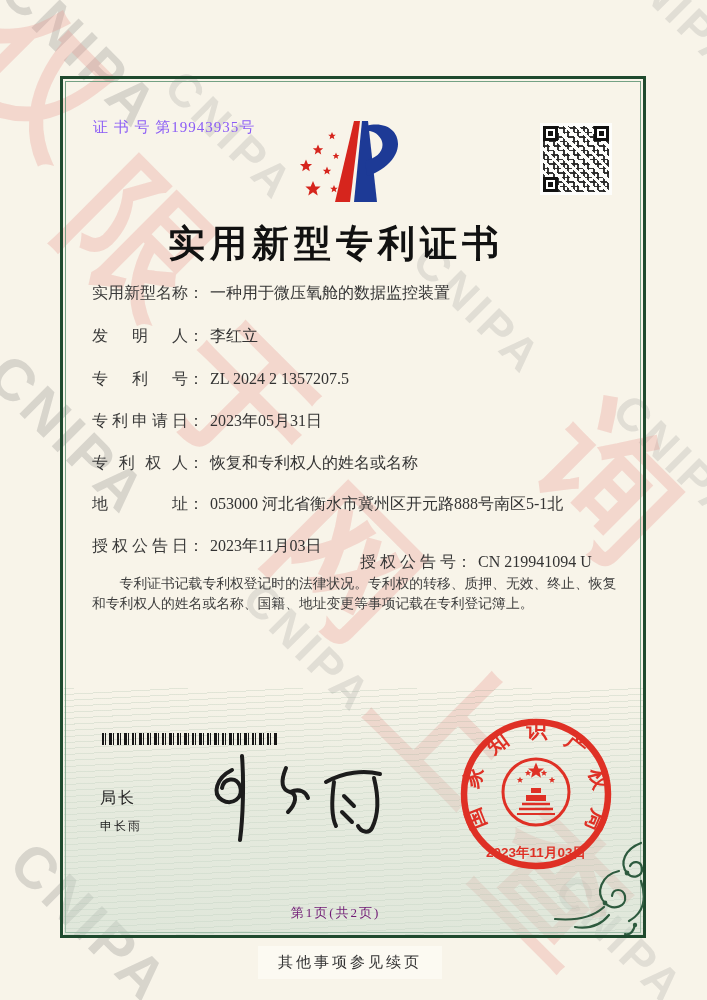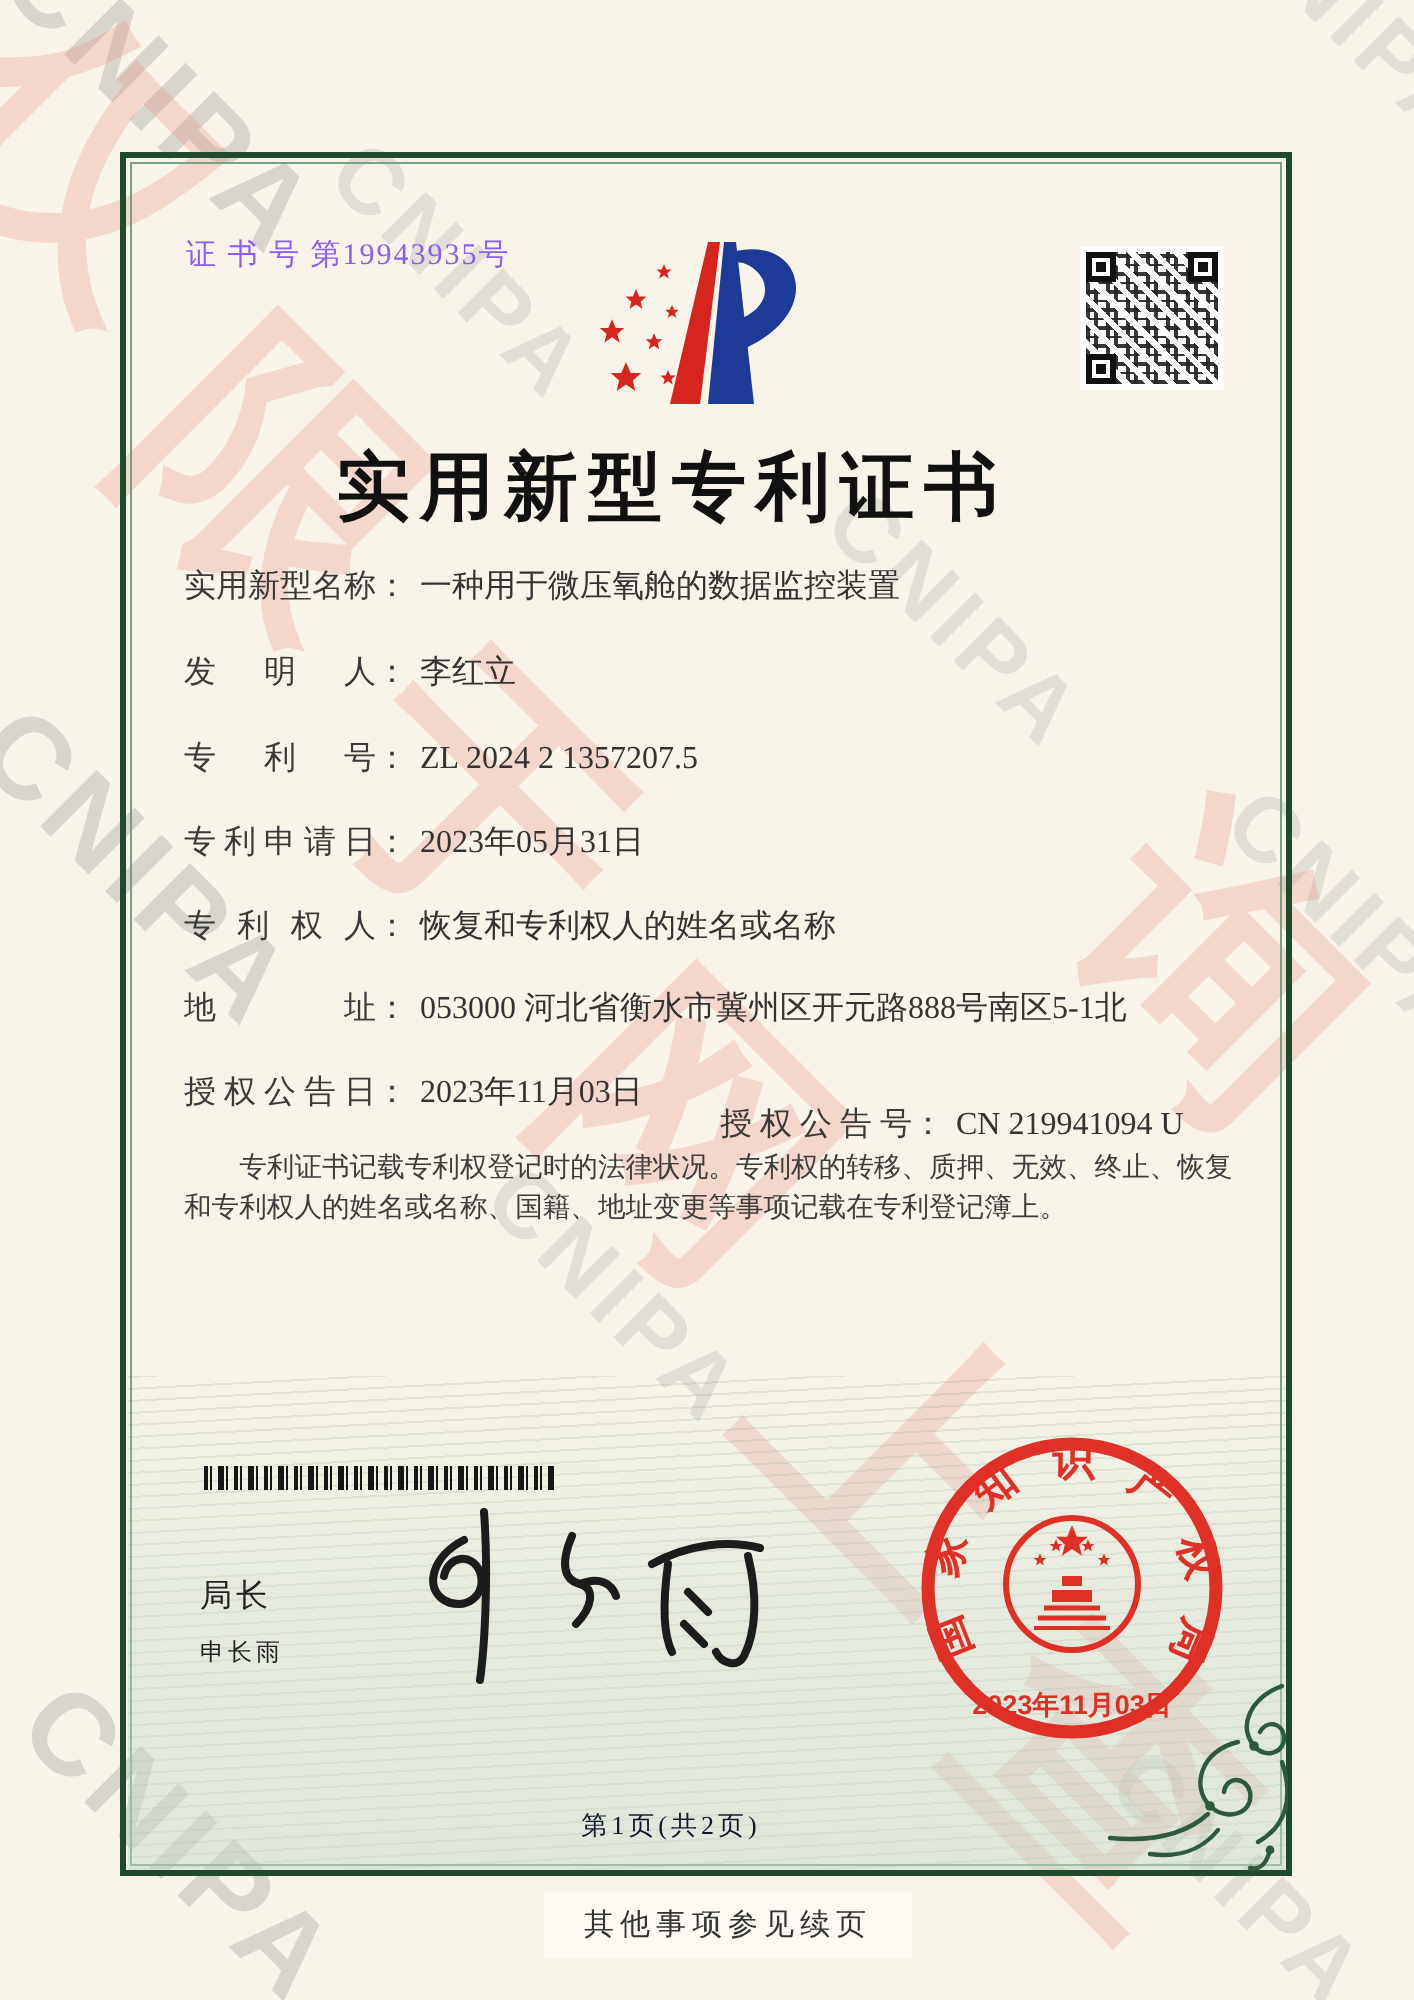--- a/index.html
+++ b/index.html
@@ -96,23 +96,23 @@
   .signer-name{position:absolute;left:100px;top:818px;font-size:12px;color:#222;letter-spacing:2px;}
   .sig{position:absolute;left:198px;top:748px;width:195px;height:100px;}
 
   
   .seal{position:absolute;left:459px;top:717px;width:154px;height:154px;opacity:.95;}
 
   
   .flourish{position:absolute;left:549px;top:841px;width:95px;height:95px;}
 
   
-  .pagenum{position:absolute;left:60px;top:904px;width:551px;text-align:center;font-size:13px;letter-spacing:2px;color:#0f172a;}
+  .pagenum{position:absolute;left:60px;top:904px;width:551px;text-align:center;font-size:13px;letter-spacing:2px;color:#701a75;}
   .note{
-    position:absolute;left:364px;top:946px;transform:translateX(-50%);
+    position:absolute;left:350px;top:946px;transform:translateX(-50%);
     background:#fcfaf2;padding:7px 20px;font-size:15px;letter-spacing:3px;color:#333;
   }
 </style>
 </head>
 <body>
 
 <div class="page">
 
   <div class="wm-layer">
     <span class="wm wm-cnipa big" style="left:-18px;top:14px;">CNIPA</span>

